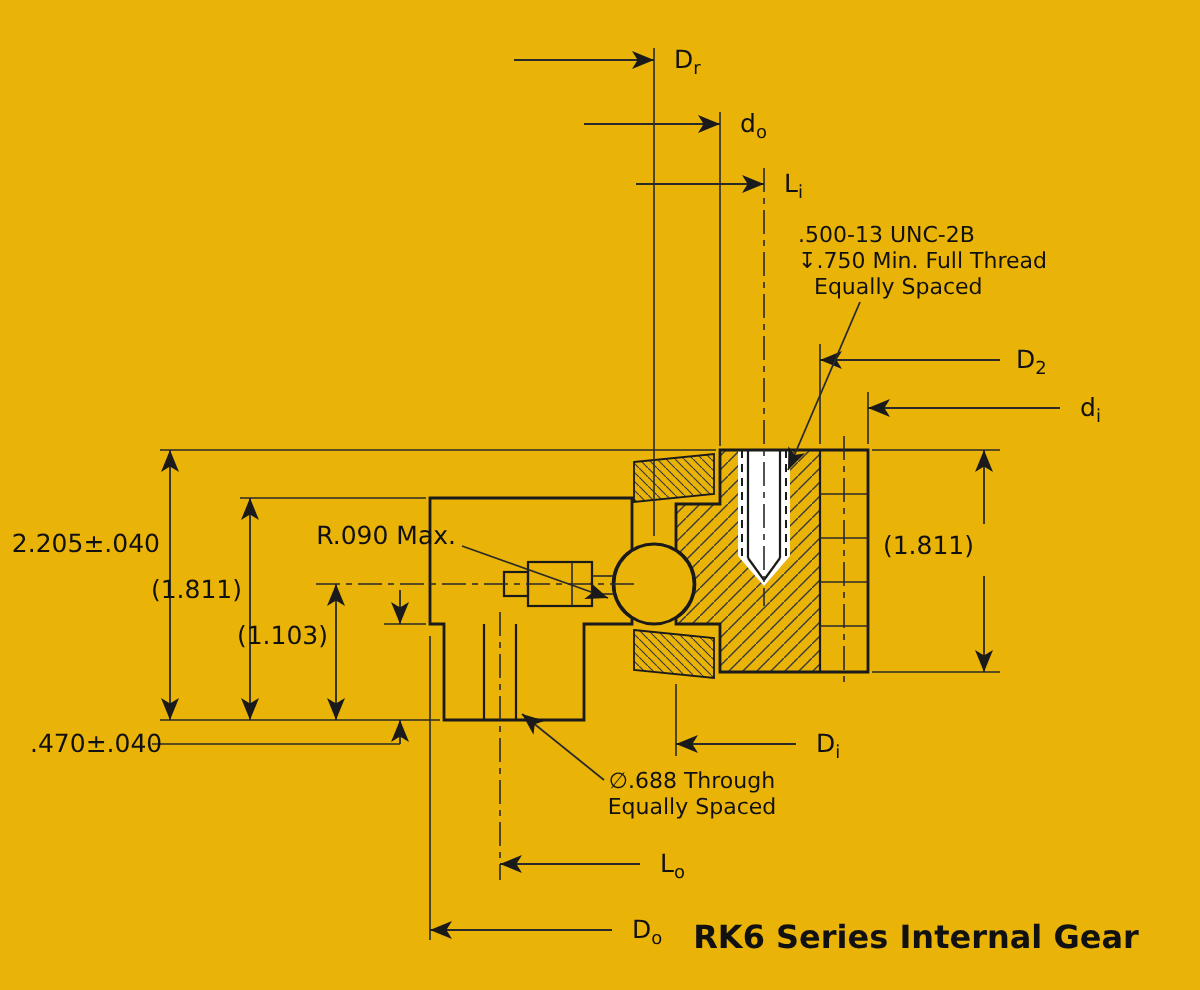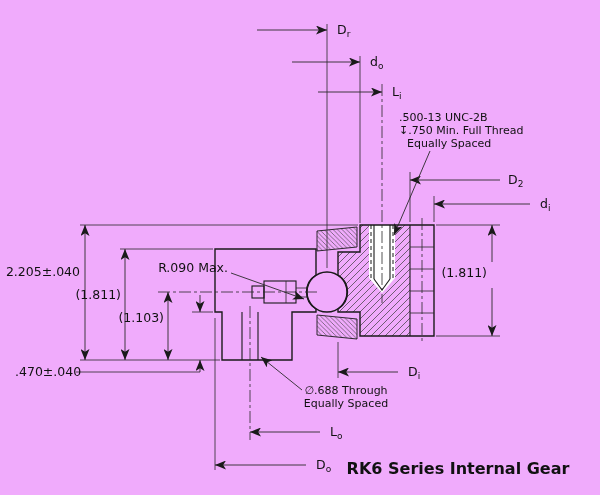--- a/index.html
+++ b/index.html
@@ -1,16 +1,16 @@
 <!DOCTYPE html>
 <html><head>
 <meta charset="utf-8">
 <style>
   html,body{margin:0;padding:0;background:#ffffff;}
-  .drawing-wrap{position:relative;width:600px;height:495px;background:#f0abfc;overflow:hidden;}
+  .drawing-wrap{position:relative;width:600px;height:495px;background:#eab308;overflow:hidden;}
   svg{display:block;}
   .edge{stroke:#1a1a1a;stroke-width:1.4;fill:none;stroke-linejoin:miter;}
   .med{stroke:#1a1a1a;stroke-width:1.1;fill:none;}
   .thin{stroke:#2a2a2a;stroke-width:0.8;fill:none;}
   .dim{stroke:#2a2a2a;stroke-width:0.9;fill:none;}
   .cl{stroke:#2a2a2a;stroke-width:0.8;fill:none;stroke-dasharray:12 3 3 3;}
   .dash{stroke:#1a1a1a;stroke-width:1;fill:none;stroke-dasharray:4 3;}
   .seal{fill:url(#hatch2);stroke:#1a1a1a;stroke-width:0.9;}
   text{fill:#111;font-family:"DejaVu Sans","Liberation Sans",sans-serif;}
   .dimtext{font-size:12.5px;}

